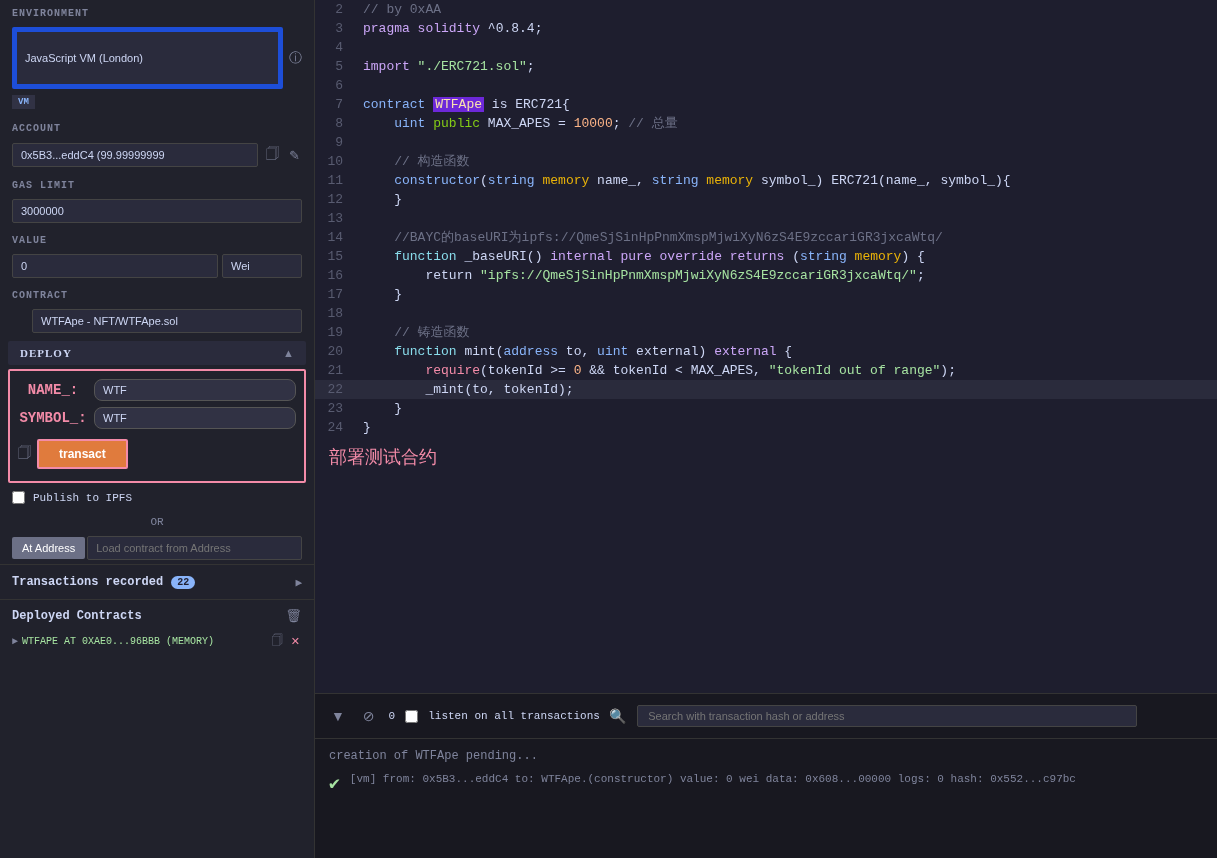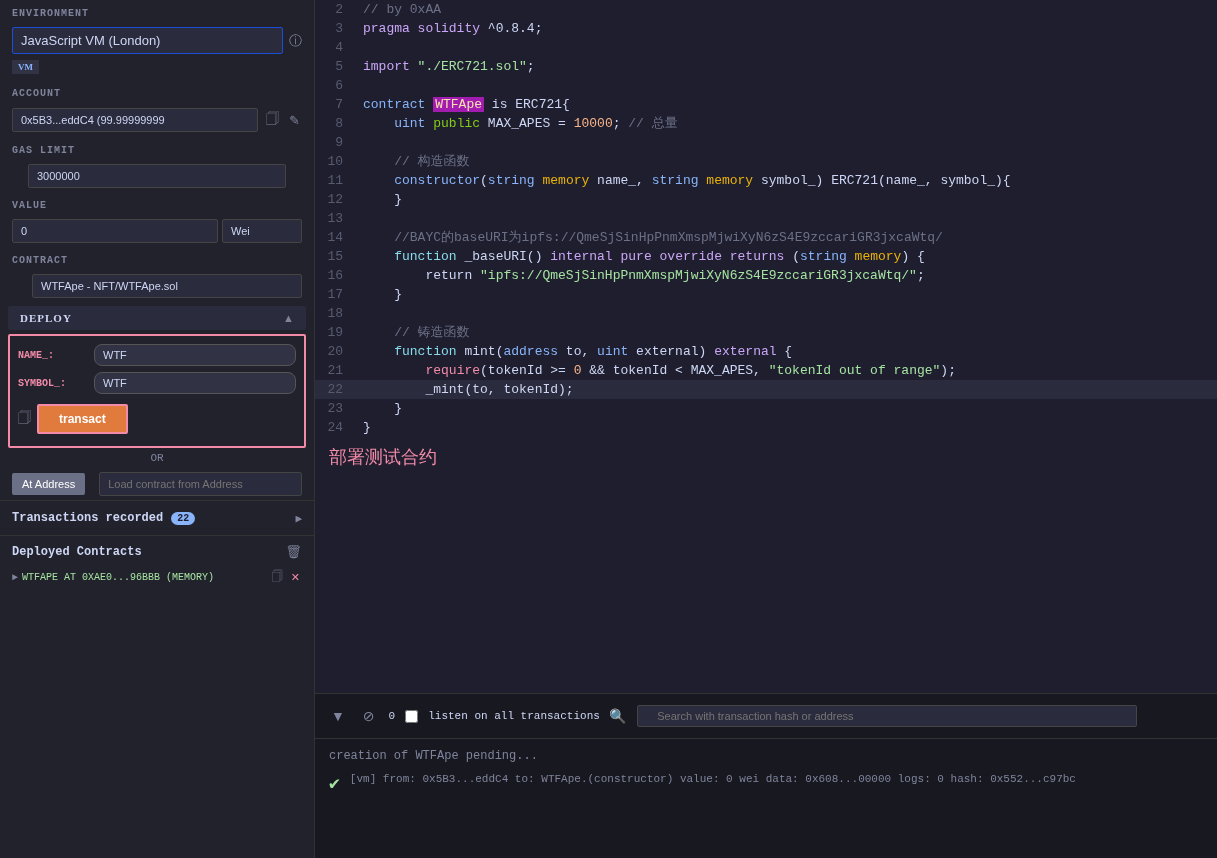--- a/index.html
+++ b/index.html
@@ -38,42 +38,41 @@
     }
     .env-select-row {
       display: flex;
       align-items: center;
       padding: 4px 12px;
       gap: 6px;
     }
     .env-select {
       flex: 1;
       background: #2a2b3c;
-      border: 1px solid #1d4ed8;
-      color: #cdd6f4;
-      padding: 5px 8px;
-      font-size: 13px;
+      border: 5px solid #1d4ed8;
+      color: #cdd6f4;
+      padding: 20px 8px;
+      font-size: 11px;
       border-radius: 2px;
       appearance: none;
     }
     .info-icon {
       color: #7f849c;
       cursor: pointer;
       font-size: 13px;
     }
     .vm-badge {
       background: #313244;
       color: #89b4fa;
       font-size: 9px;
       padding: 2px 6px;
       border-radius: 0;
       margin: 2px 12px 6px;
       display: inline-block;
       font-weight: bold;
-      font-family: Liberation Serif, serif;
     }
     .account-row {
       display: flex;
       align-items: center;
       padding: 4px 12px;
       gap: 6px;
     }
     .account-select {
       flex: 1;
       background: #2a2b3c;
@@ -86,21 +85,21 @@
     }
     .icon-btn {
       background: none;
       border: none;
       color: #7f849c;
       cursor: pointer;
       font-size: 13px;
       padding: 2px;
     }
     .field-row {
-      padding: 4px 28px;
+      padding: 4px 12px;
     }
     .field-input {
       width: 100%;
       background: #2a2b3c;
       border: 1px solid #444;
       color: #cdd6f4;
       padding: 5px 8px;
       font-size: 11px;
       border-radius: 2px;
     }
@@ -169,23 +168,23 @@
       padding: 8px;
     }
     .param-row {
       display: flex;
       align-items: center;
       margin-bottom: 6px;
       gap: 6px;
     }
     .param-label {
       color: #f38ba8;
-      font-size: 10px;
+      font-size: 14px;
       width: 70px;
-      text-align: left;
+      text-align: center;
       font-weight: bold;
     }
     .param-input {
       flex: 1;
       background: #313244;
       border: 1px solid #555;
       color: #cdd6f4;
       padding: 4px 8px;
       font-size: 11px;
       border-radius: 8px;
@@ -227,21 +226,21 @@
     }
     .or-divider {
       text-align: center;
       color: #7f849c;
       font-size: 11px;
       padding: 4px;
     }
     .at-address-row {
       display: flex;
       padding: 4px 12px;
-      gap: 14px;
+      gap: 2px;
       align-items: center;
     }
     .at-address-btn {
       background: #6c7086;
       border: none;
       color: #fff;
       padding: 5px 10px;
       font-size: 11px;
       border-radius: 2px;
       cursor: pointer;
@@ -355,21 +354,21 @@
       padding-left: 8px;
       white-space: pre;
       font-family: 'Courier New', monospace;
     }
     .line-22 { background: #2a2b3c; }
     .kw-comment { color: #6c7086; }
     .kw-pragma { color: #cba6f7; }
     .kw-import { color: #cba6f7; }
     .kw-string { color: #a6e3a1; }
     .kw-contract { color: #89b4fa; }
-    .kw-contract-name { color: #f9e2af; background: #a21caf; padding: 0 2px; }
+    .kw-contract-name { color: #f9e2af; background: #6d28d9; padding: 0 2px; }
     .kw-type { color: #89b4fa; }
     .kw-func { color: #89dceb; }
     .kw-num { color: #fab387; }
     .kw-override { color: #cba6f7; }
     .kw-returns { color: #cba6f7; }
     .kw-require { color: #f38ba8; }
     .kw-normal { color: #cdd6f4; }
     .kw-constructor { color: #89b4fa; }
     .kw-internal { color: #cba6f7; }
     .kw-pure { color: #cba6f7; }
@@ -408,21 +407,21 @@
     }
     .search-icon-sm {
       color: #7f849c;
       font-size: 14px;
     }
     .search-input-bottom {
       flex: 1;
       background: #2a2b3c;
       border: 1px solid #444;
       color: #7f849c;
-      padding: 4px 19px;
+      padding: 4px 10px;
       font-size: 11px;
       border-radius: 2px;
       max-width: 500px;
     }
     
     .console-area {
       background: #181820;
       min-height: 120px;
       padding: 10px 14px;
       font-size: 12px;
@@ -524,20 +523,24 @@
       <div class="param-row">
         <span class="param-label">SYMBOL_:</span>
         <input class="param-input" type="text" value="WTF" style="">
       </div>
       <div class="transact-row">
         <button class="copy-btn">🗍</button>
         <button class="transact-btn">transact</button>
       </div>
     </div>
 
+    <div class="publish-row">
+      <input type="checkbox" class="checkbox" style="">
+      <span>Publish to IPFS</span>
+    </div>
 
     <div class="or-divider">OR</div>
 
     <div class="at-address-row">
       <button class="at-address-btn">At Address</button>
       <input class="load-contract-input" type="text" placeholder="Load contract from Address" style="">
     </div>
 
     <div class="transactions-bar">
       <span class="transactions-label">Transactions recorded</span>

